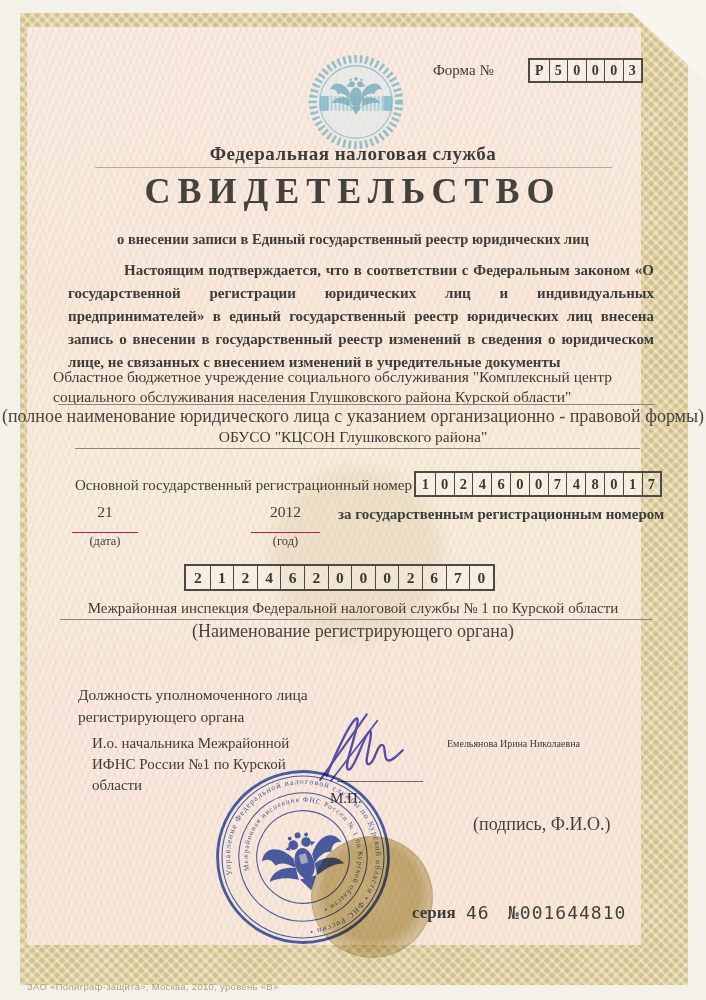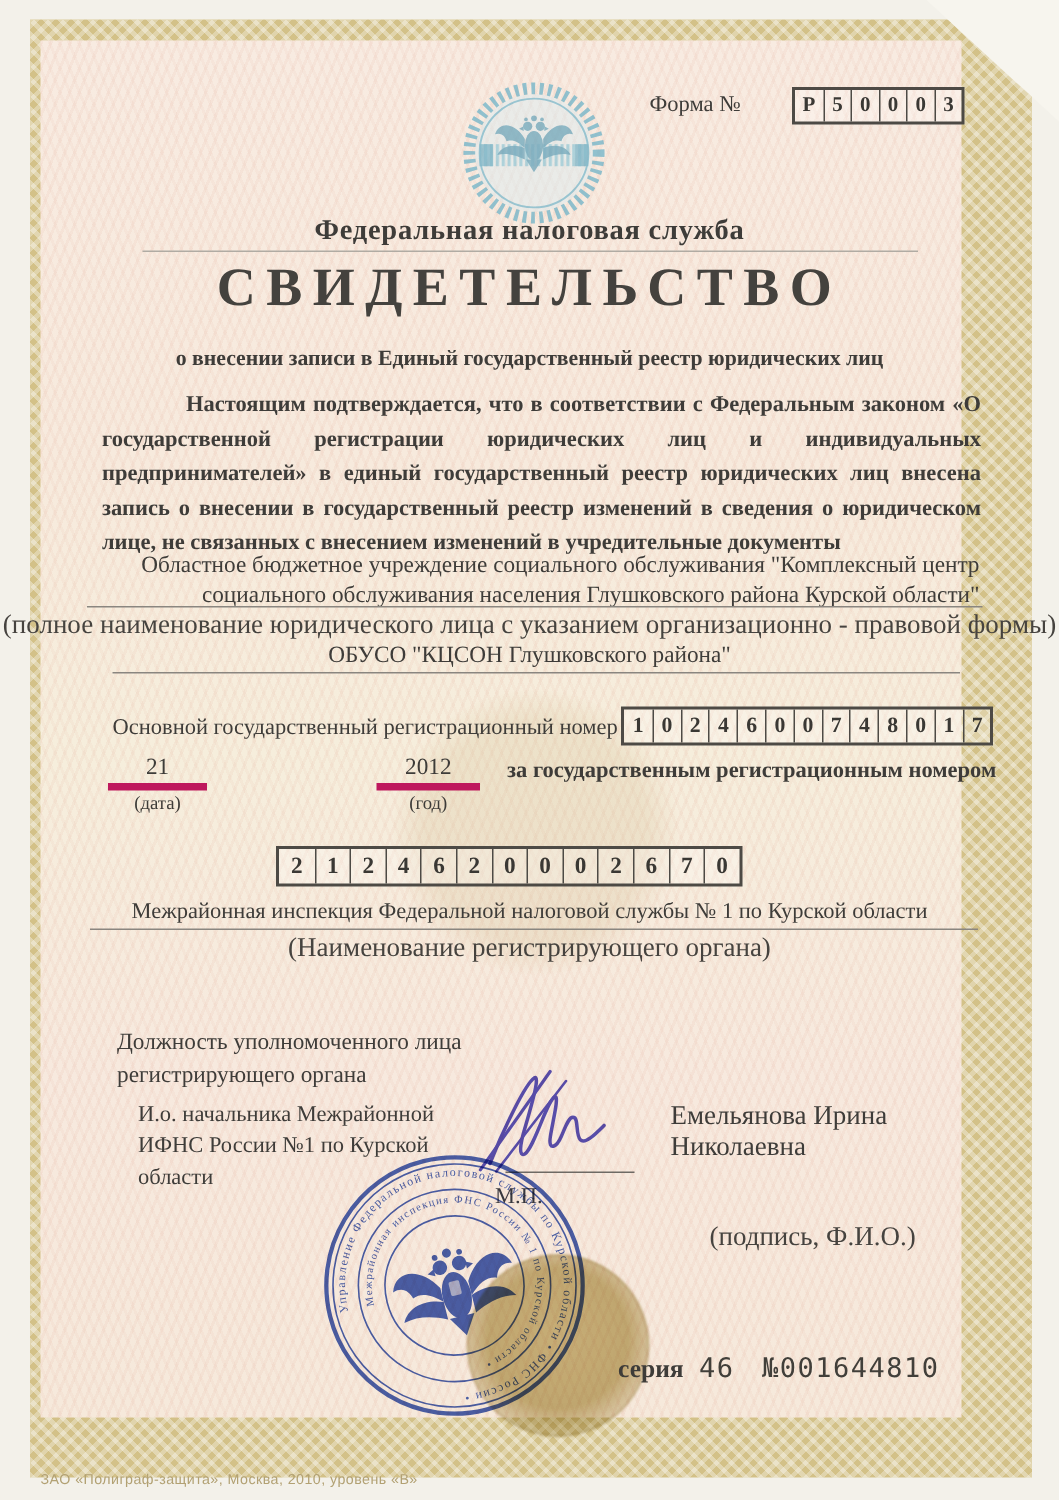--- a/index.html
+++ b/index.html
@@ -38,21 +38,21 @@
   .box {
     display:flex; align-items:center; justify-content:center;
     border-left:1px solid #4d4a45; font-weight:bold; color:#3a3834;
   }
   .box:first-child { border-left:none; }
   .form-boxes .box  { width:18.5px; height:21px; font-size:14px; }
   .ogrn-boxes .box  { width:18.8px; height:22px; font-size:14.5px; }
   .grn-boxes  .box  { width:23.6px; height:23px; font-size:15.5px; }
 
   .field { position:absolute; text-align:center; }
-  .field .value { font-size:15.5px; border-bottom:5px solid #be185d; padding:0 4px 1px 4px; display:block; }
+  .field .value { font-size:15.5px; border-bottom:1px solid #be185d; padding:0 4px 11px 4px; display:block; }
   .field .cap { display:block; font-size:12.5px; padding-top:1px; }
 
   .stamp-wrap { position:absolute; left:214px; top:768px; width:178px; height:178px;
                 transform:rotate(-14deg); mix-blend-mode:multiply; opacity:.92; }
   .gold-seal { position:absolute; left:311px; top:836px; width:122px; height:122px; border-radius:50%;
                mix-blend-mode:multiply; opacity:.9; filter:blur(.6px);
                background:radial-gradient(circle at 50% 46%, #c9b77d 0%, #c0ae73 52%, rgba(192,174,116,.5) 72%, rgba(192,174,116,0) 86%);
                box-shadow:inset 0 0 0 2px rgba(160,140,80,.25); }
   .sig-wrap { position:absolute; left:318px; top:708px; width:106px; height:74px; mix-blend-mode:multiply; }
 
@@ -115,21 +115,21 @@
     </svg>
   </div>
 
   <div class="abs ctr bold" style="top:143px; font-size:19px; letter-spacing:.5px;">Федеральная налоговая служба</div>
   <div class="uline" style="left:95px; top:167px; width:517px; background:#b0aba3;"></div>
   <div class="abs ctr bold" style="top:170px; font-size:36px; letter-spacing:7px; color:#44423e;">СВИДЕТЕЛЬСТВО</div>
   <div class="abs ctr bold" style="top:231px; font-size:14.5px;">о внесении записи в Единый государственный реестр юридических лиц</div>
 
   <div class="abs bold" style="left:68px; top:259px; width:586px; font-size:15px; line-height:23px; text-align:justify; text-indent:56px;">Настоящим подтверждается, что в соответствии с Федеральным законом «О государственной регистрации юридических лиц и индивидуальных предпринимателей» в единый государственный реестр юридических лиц внесена запись о внесении в государственный реестр изменений в сведения о юридическом лице, не связанных с внесением изменений в учредительные документы</div>
 
-  <div class="abs" style="left:53px; top:367px; width:600px; text-align:right; font-size:15.5px; line-height:20px;">Областное бюджетное учреждение социального обслуживания "Комплексный центр социального обслуживания населения Глушковского района Курской области"</div>
+  <div class="abs" style="left:53px; top:367px; width:600px; text-align:left; font-size:15.5px; line-height:20px;">Областное бюджетное учреждение социального обслуживания "Комплексный центр социального обслуживания населения Глушковского района Курской области"</div>
   <div class="uline" style="left:58px; top:404px; width:597px;"></div>
   <div class="abs ctr caption" style="top:406px;">(полное наименование юридического лица с указанием организационно - правовой формы)</div>
 
   <div class="abs ctr" style="top:428px; font-size:15.5px;">ОБУСО "КЦСОН Глушковского района"</div>
   <div class="uline" style="left:75px; top:448px; width:565px;"></div>
 
   <div class="abs" style="left:75px; top:477px; font-size:15px;text-align:right;">Основной государственный регистрационный номер</div>
   <div class="boxes ogrn-boxes" style="left:414px; top:471px;">
     <span class="box">1</span>
     <span class="box">0</span>
@@ -171,21 +171,21 @@
     <span class="box">7</span>
     <span class="box">0</span>
   </div>
 
   <div class="abs ctr" style="top:600px; font-size:15px;">Межрайонная инспекция Федеральной налоговой службы № 1 по Курской области</div>
   <div class="uline" style="left:60px; top:619px; width:592px;"></div>
   <div class="abs ctr caption" style="top:621px;">(Наименование регистрирующего органа)</div>
 
   <div class="abs" style="left:78px; top:684px; width:245px; font-size:15.5px; line-height:22px;">Должность уполномоченного лица регистрирующего органа</div>
   <div class="abs" style="left:92px; top:733px; width:198px; font-size:15px; line-height:21px;">И.о. начальника Межрайонной ИФНС России №1 по Курской области</div>
-  <div class="abs" style="left:447px; top:733px; width:145px; font-size:18px; line-height:21px;">Емельянова Ирина Николаевна</div>
+  <div class="abs" style="left:447px; top:733px; width:145px; font-size:10px; line-height:21px;">Емельянова Ирина Николаевна</div>
 
   <div class="abs" style="left:330px; top:790px; font-size:15px; color:#39383f;">М.П.</div>
   <div class="uline" style="left:337px; top:781px; width:86px; background:#6e6a64;"></div>
 
   <div class="sig-wrap">
     <svg width="106" height="74" viewBox="0 0 100 70" fill="none" stroke="#5b54c4" stroke-linecap="round">
       <path d="M2,68 L46,6" stroke-width="2"></path>
       <path d="M12,69 L56,12" stroke-width="1.6"></path>
       <path d="M8,64 C16,44 30,14 36,10 C40,8 34,28 30,42 C27,52 26,60 30,58 C36,54 44,24 49,22 C52,21 47,40 46,48 C45,56 50,54 53,47 C56,40 58,34 61,35 C64,36 62,46 65,49 C68,52 74,46 80,40" stroke-width="2.2"></path>
     </svg>

